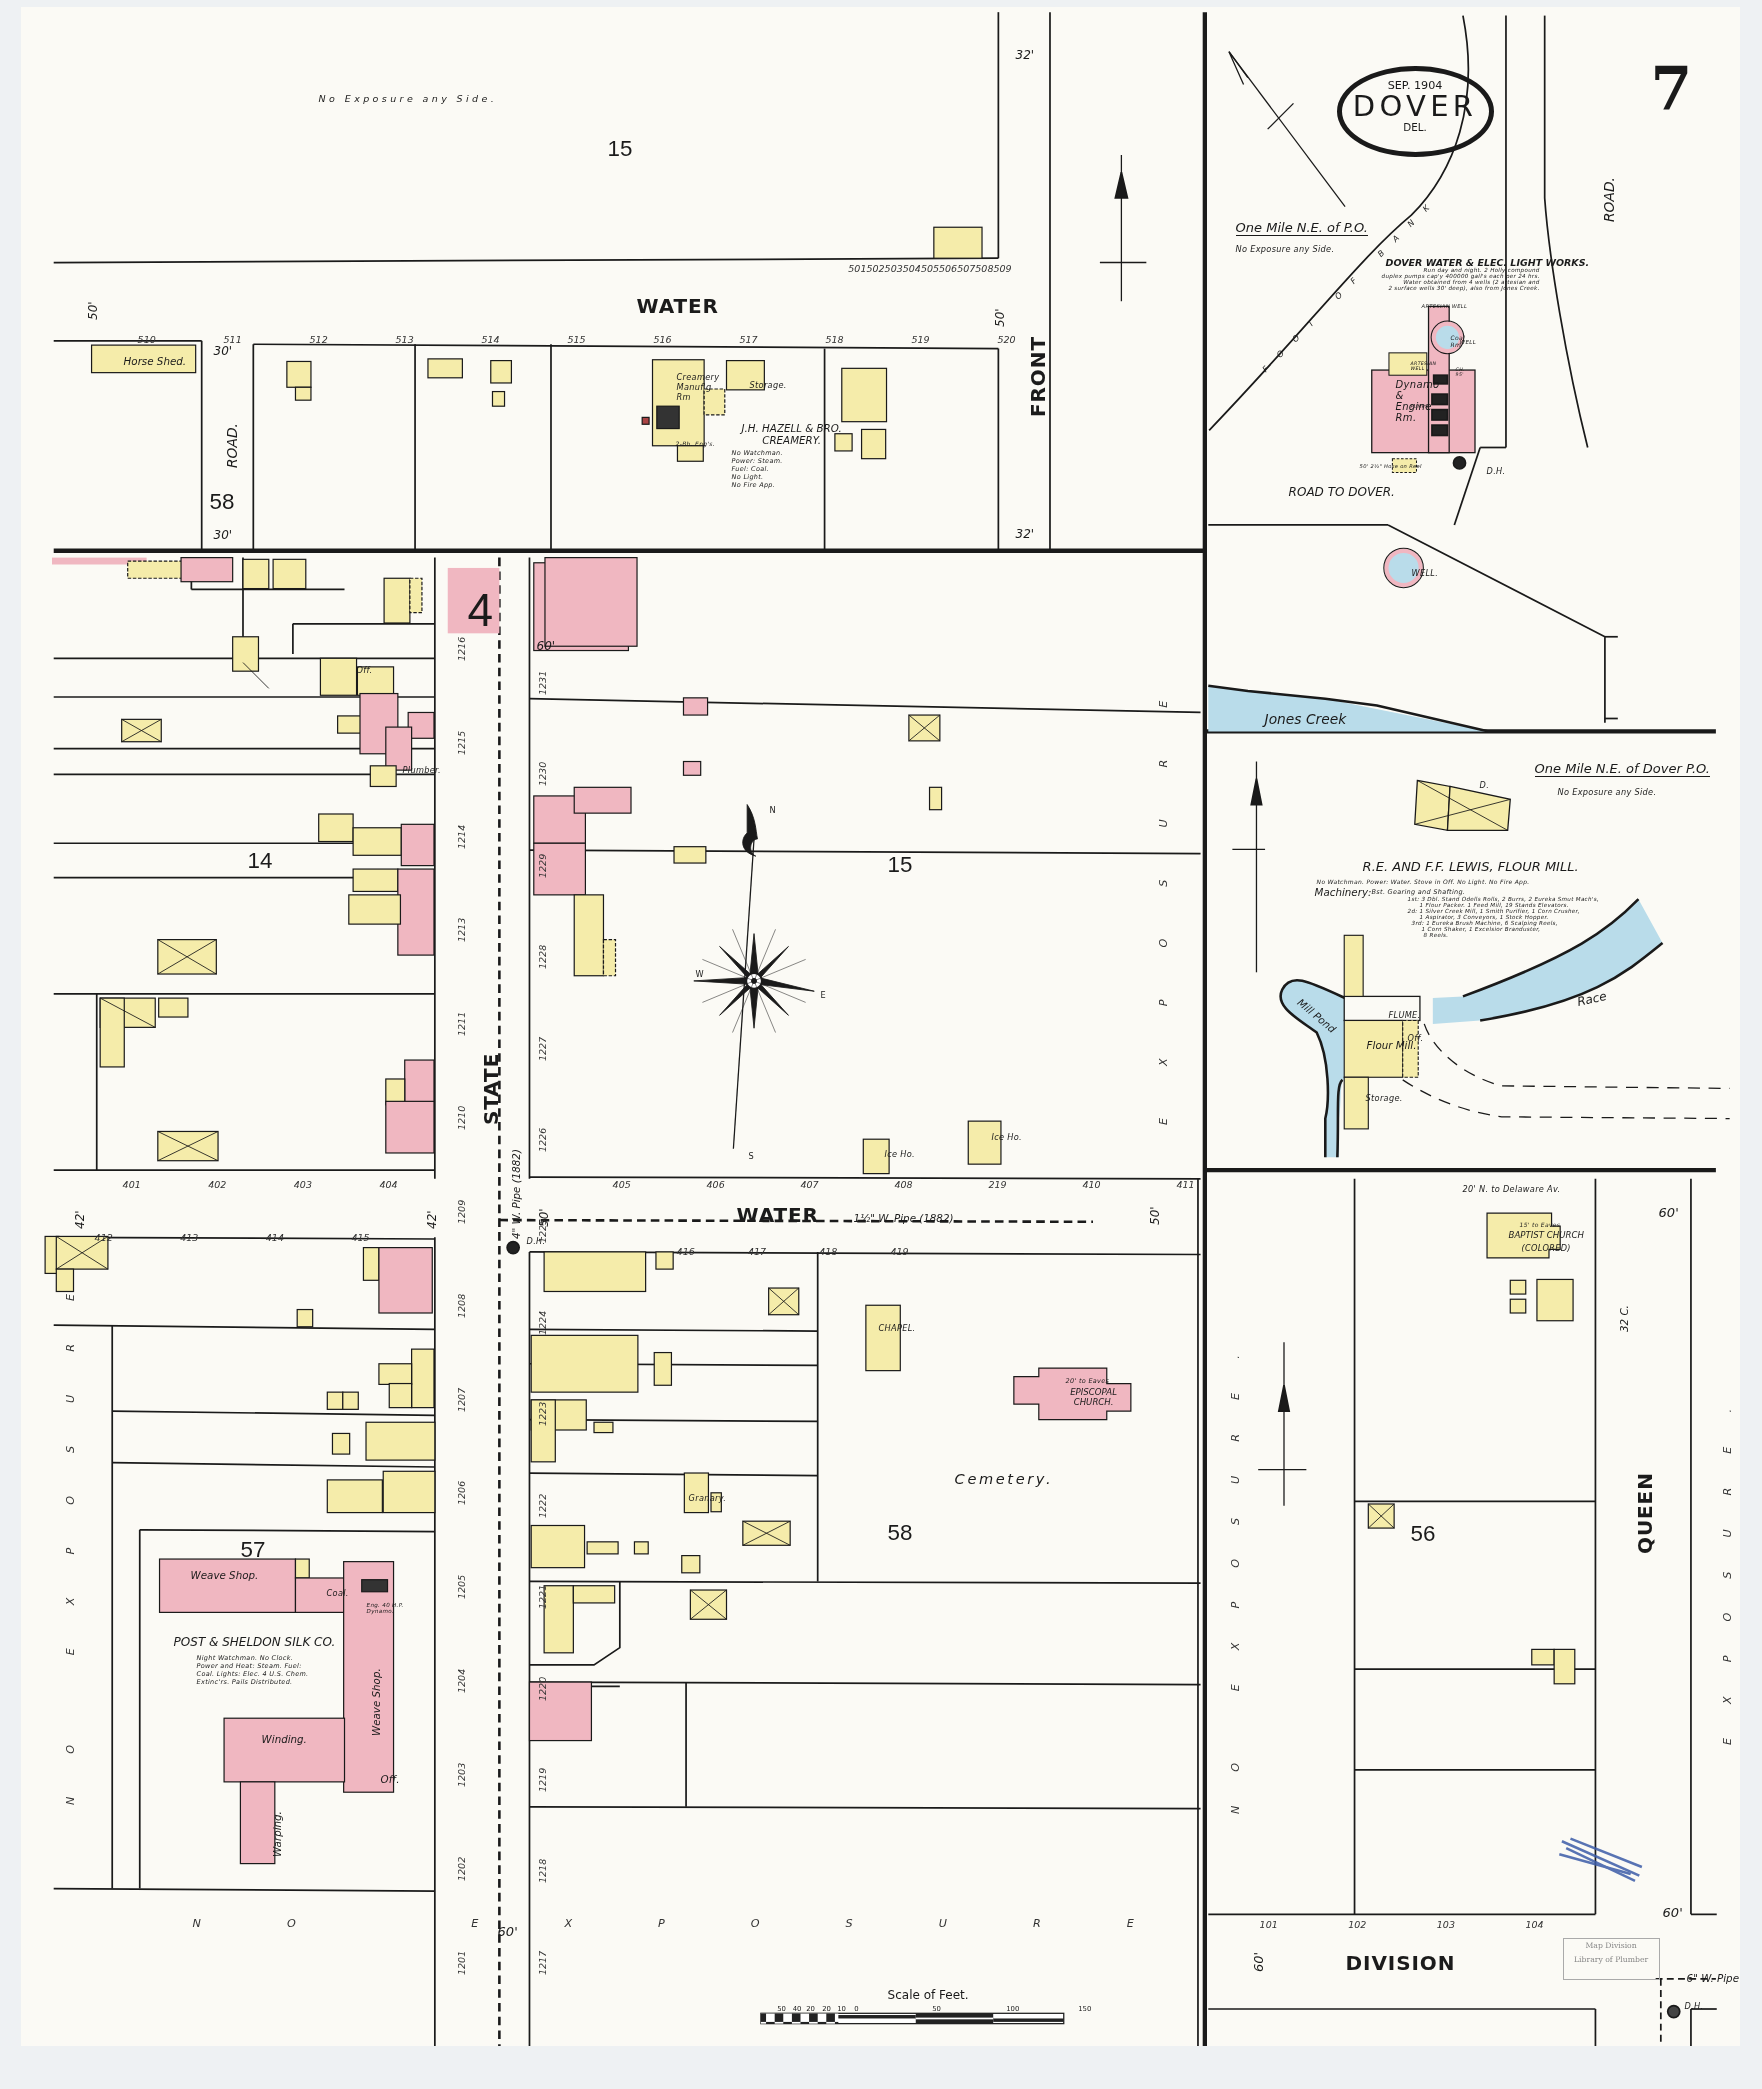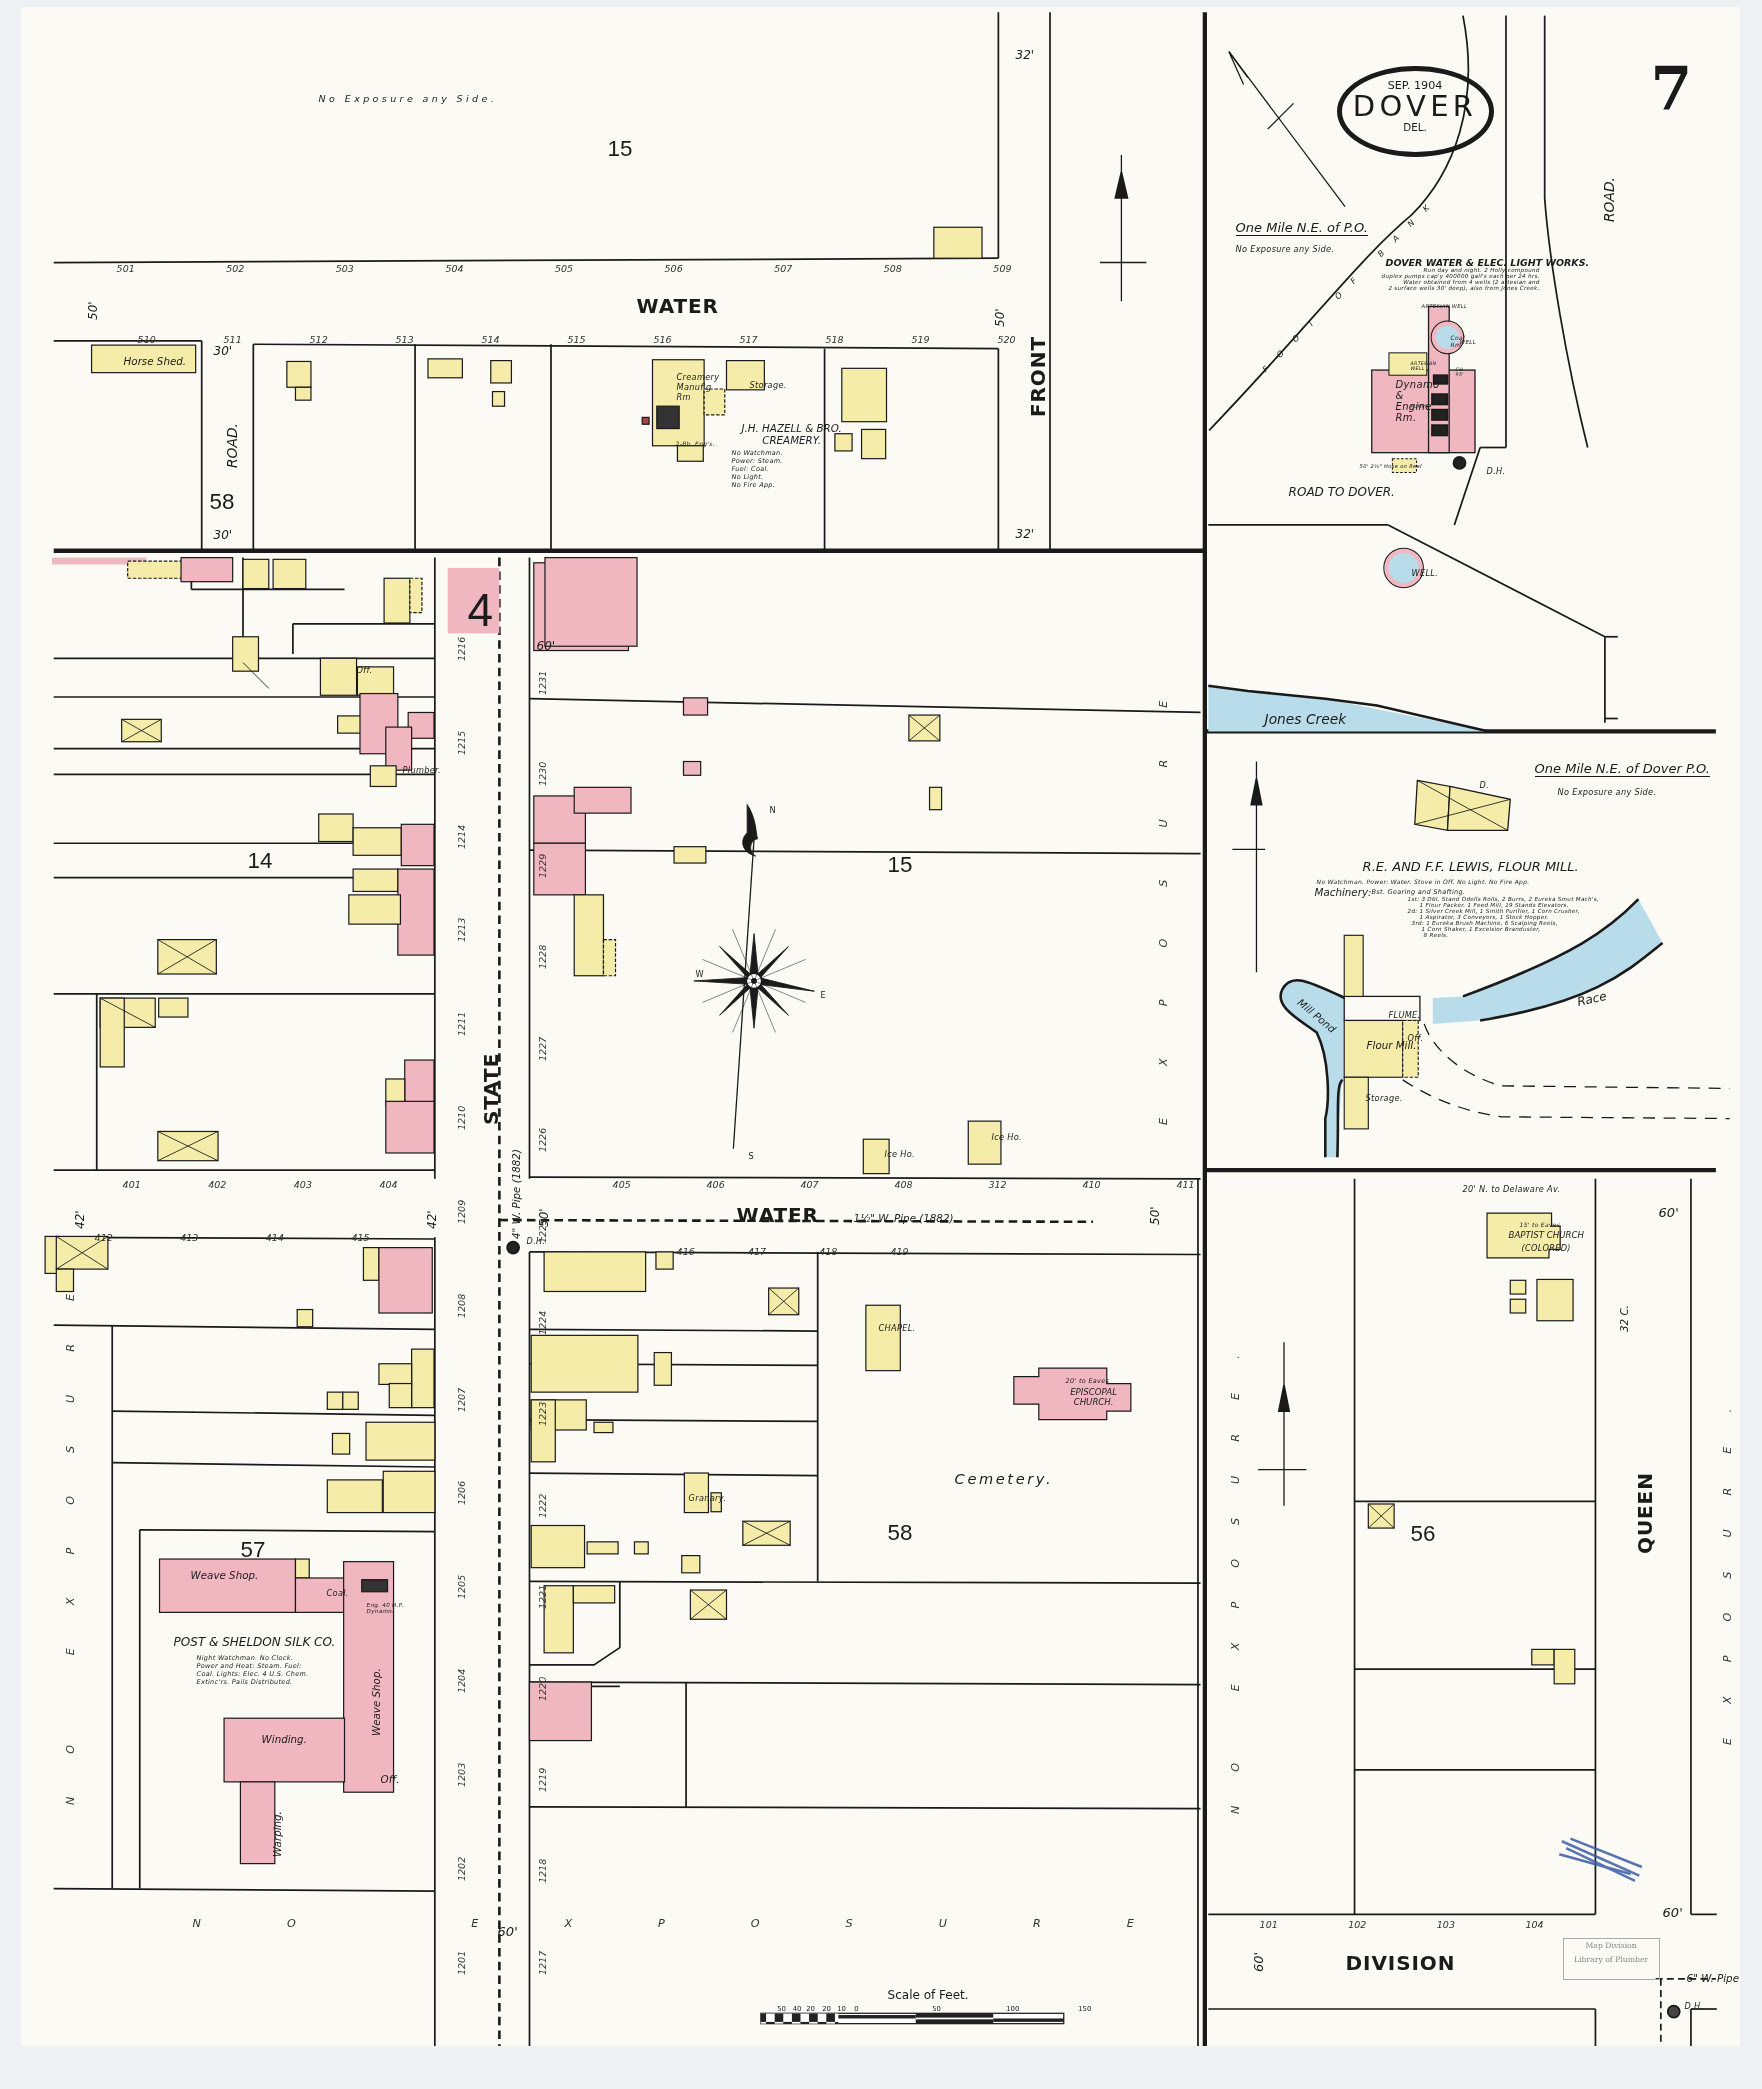--- a/index.html
+++ b/index.html
@@ -510,21 +510,21 @@
 <div class="lbl it" style="left:1282px;top:989px;font-size:10.3px;transform:rotate(40deg);transform-origin:left top;">Mill Pond</div>
 <div class="lbl small" style="left:1346px;top:1032px;">Flour Mill.</div>
 <div class="lbl tiny" style="left:1387px;top:1026px;">Off.</div>
 <div class="lbl tiny" style="left:1345px;top:1086px;">Storage.</div>
 
 <div class="lbl tiny" style="left:749px;top:798px;font-style:normal;">N</div>
 <div class="lbl tiny" style="left:728px;top:1144px;font-style:normal;">S</div>
 <div class="lbl tiny" style="left:800px;top:983px;font-style:normal;">E</div>
 <div class="lbl tiny" style="left:675px;top:962px;font-style:normal;">W</div>
 
-<div style="position:absolute;left:96px;top:256px;width:895px;display:flex;justify-content:space-between;">
+<div style="position:absolute;left:96px;top:256px;width:895px;display:flex;justify-content:flex-end;">
   <span class="num">501</span>
   <span class="num">502</span>
   <span class="num">503</span>
   <span class="num">504</span>
   <span class="num">505</span>
   <span class="num">506</span>
   <span class="num">507</span>
   <span class="num">508</span>
   <span class="num">509</span>
 </div>
@@ -545,21 +545,21 @@
   <span class="num">401</span>
   <span class="num">402</span>
   <span class="num">403</span>
   <span class="num">404</span>
 </div>
 <div style="position:absolute;left:592px;top:1172px;width:582px;display:flex;justify-content:space-between;text-align:center;">
   <span class="num">405</span>
   <span class="num">406</span>
   <span class="num">407</span>
   <span class="num">408</span>
-  <span class="num">312</span>
+  <span class="num">219</span>
   <span class="num">410</span>
   <span class="num">411</span>
 </div>
 <div style="position:absolute;left:74px;top:1225px;width:275px;display:flex;justify-content:space-between;">
   <span class="num">412</span>
   <span class="num">413</span>
   <span class="num">414</span>
   <span class="num">415</span>
 </div>
 <div style="position:absolute;left:656px;top:1239px;width:232px;display:flex;justify-content:space-between;">

